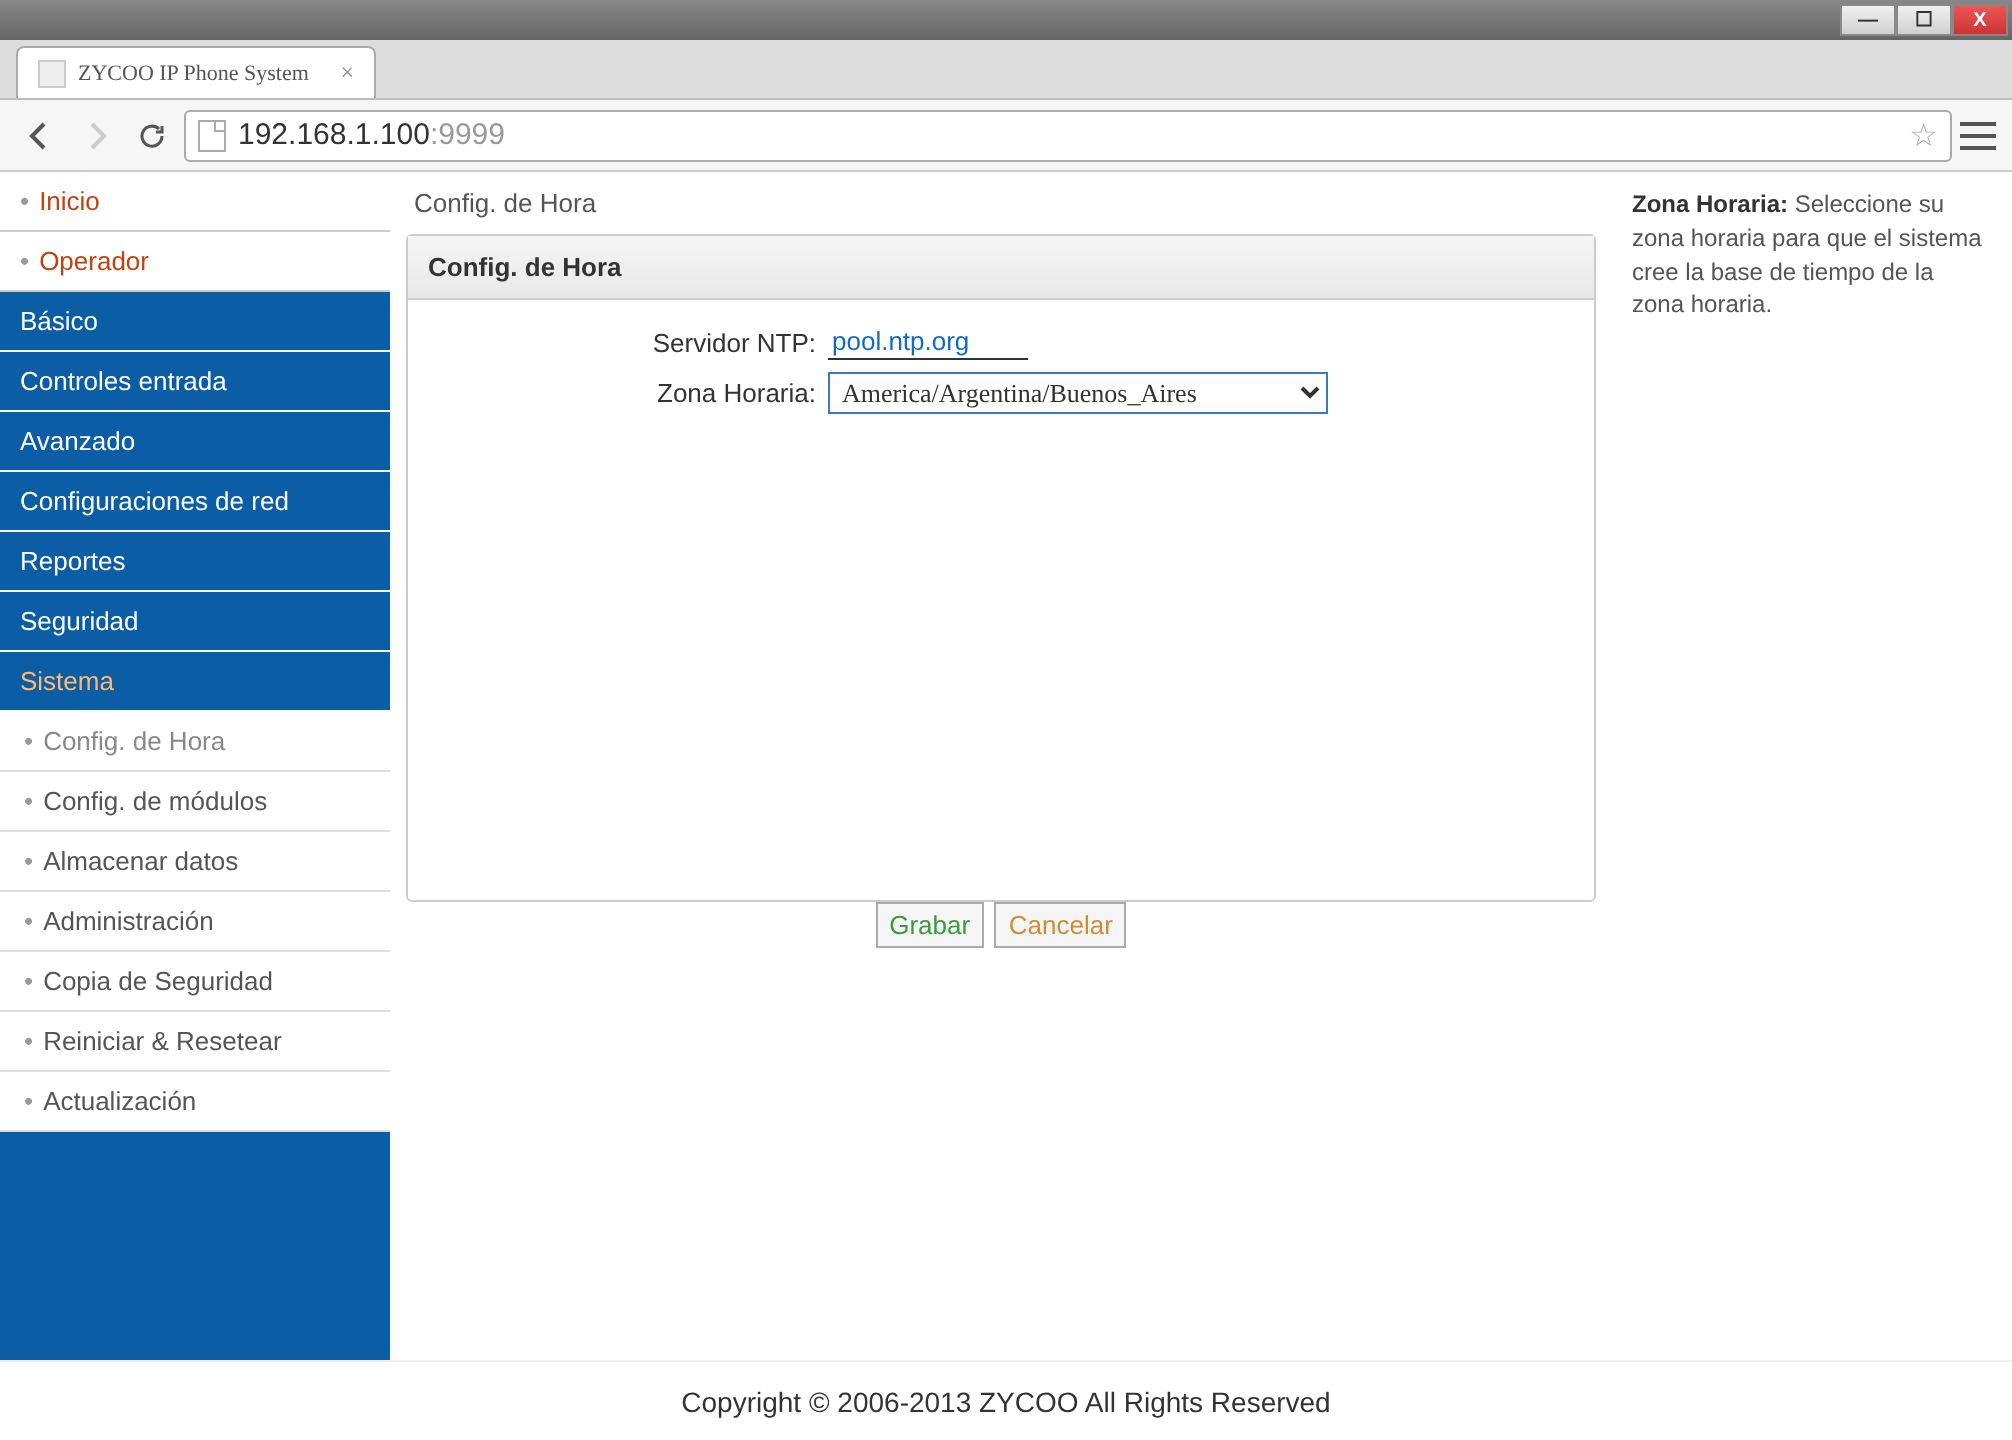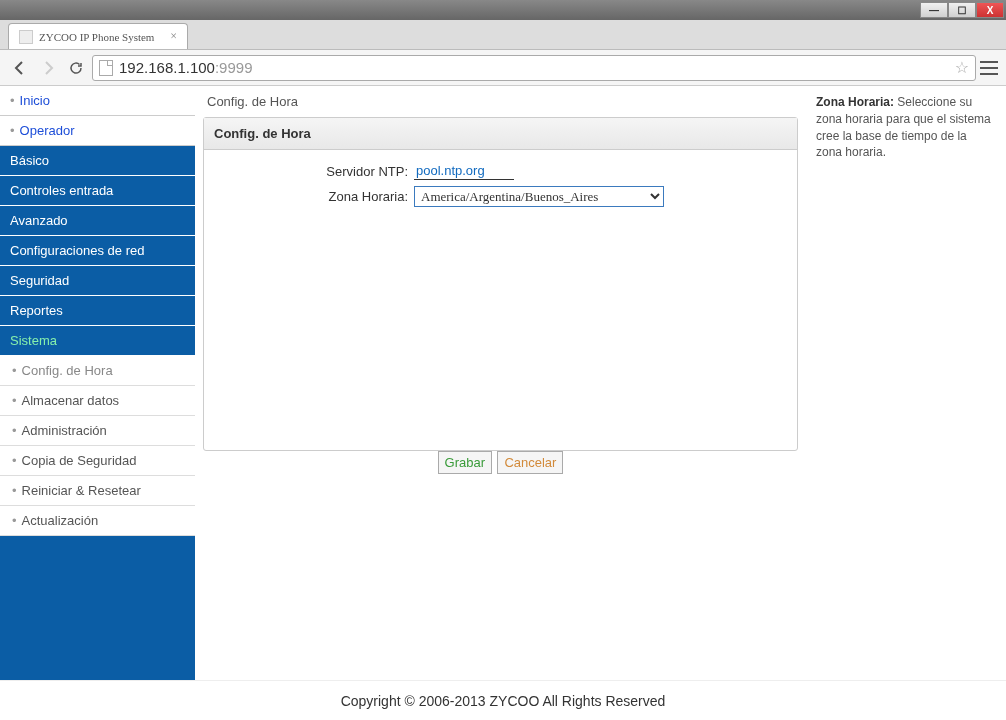--- a/index.html
+++ b/index.html
@@ -172,35 +172,35 @@
     }
     .sidebar-item {
       display: block;
       padding: 7px 10px;
       font-size: 13px;
       border-bottom: 1px solid #fff;
       cursor: pointer;
     }
     .sidebar-item.white {
       background: #fff;
-      color: #1d4ed8;
+      color: #c2410c;
       border-bottom: 1px solid #ccc;
     }
     .sidebar-item.white::before {
       content: '•';
       color: #999;
       margin-right: 5px;
     }
     .sidebar-item.blue {
       background: #0b5da5;
       color: #fff;
     }
     .sidebar-item.active {
       background: #0b5da5;
-      color: #86efac;
+      color: #fdba74;
     }
     .sidebar-sub {
       background: #fff;
       color: #555;
       padding: 7px 10px 7px 12px;
       border-bottom: 1px solid #ddd;
       font-size: 13px;
       cursor: pointer;
     }
     .sidebar-sub::before {
@@ -373,24 +373,25 @@
 
 <div class="content-area">
 
   <div class="sidebar">
     <div class="sidebar-item white"><span>Inicio</span></div>
     <div class="sidebar-item white"><span>Operador</span></div>
     <div class="sidebar-item blue"><span>Básico</span></div>
     <div class="sidebar-item blue"><span>Controles entrada</span></div>
     <div class="sidebar-item blue"><span>Avanzado</span></div>
     <div class="sidebar-item blue"><span>Configuraciones de red</span></div>
+    <div class="sidebar-item blue"><span>Reportes</span></div>
     <div class="sidebar-item blue"><span>Seguridad</span></div>
-    <div class="sidebar-item blue"><span>Reportes</span></div>
     <div class="sidebar-item active"><span>Sistema</span></div>
     <div class="sidebar-sub highlight"><span>Config. de Hora</span></div>
+    <div class="sidebar-sub"><span>Config. de módulos</span></div>
     <div class="sidebar-sub"><span>Almacenar datos</span></div>
     <div class="sidebar-sub"><span>Administración</span></div>
     <div class="sidebar-sub"><span>Copia de Seguridad</span></div>
     <div class="sidebar-sub"><span>Reiniciar &amp; Resetear</span></div>
     <div class="sidebar-sub"><span>Actualización</span></div>
   </div>
 
   <div class="main-panel">
     <div class="breadcrumb">Config. de Hora</div>
     <div class="panel-box">

